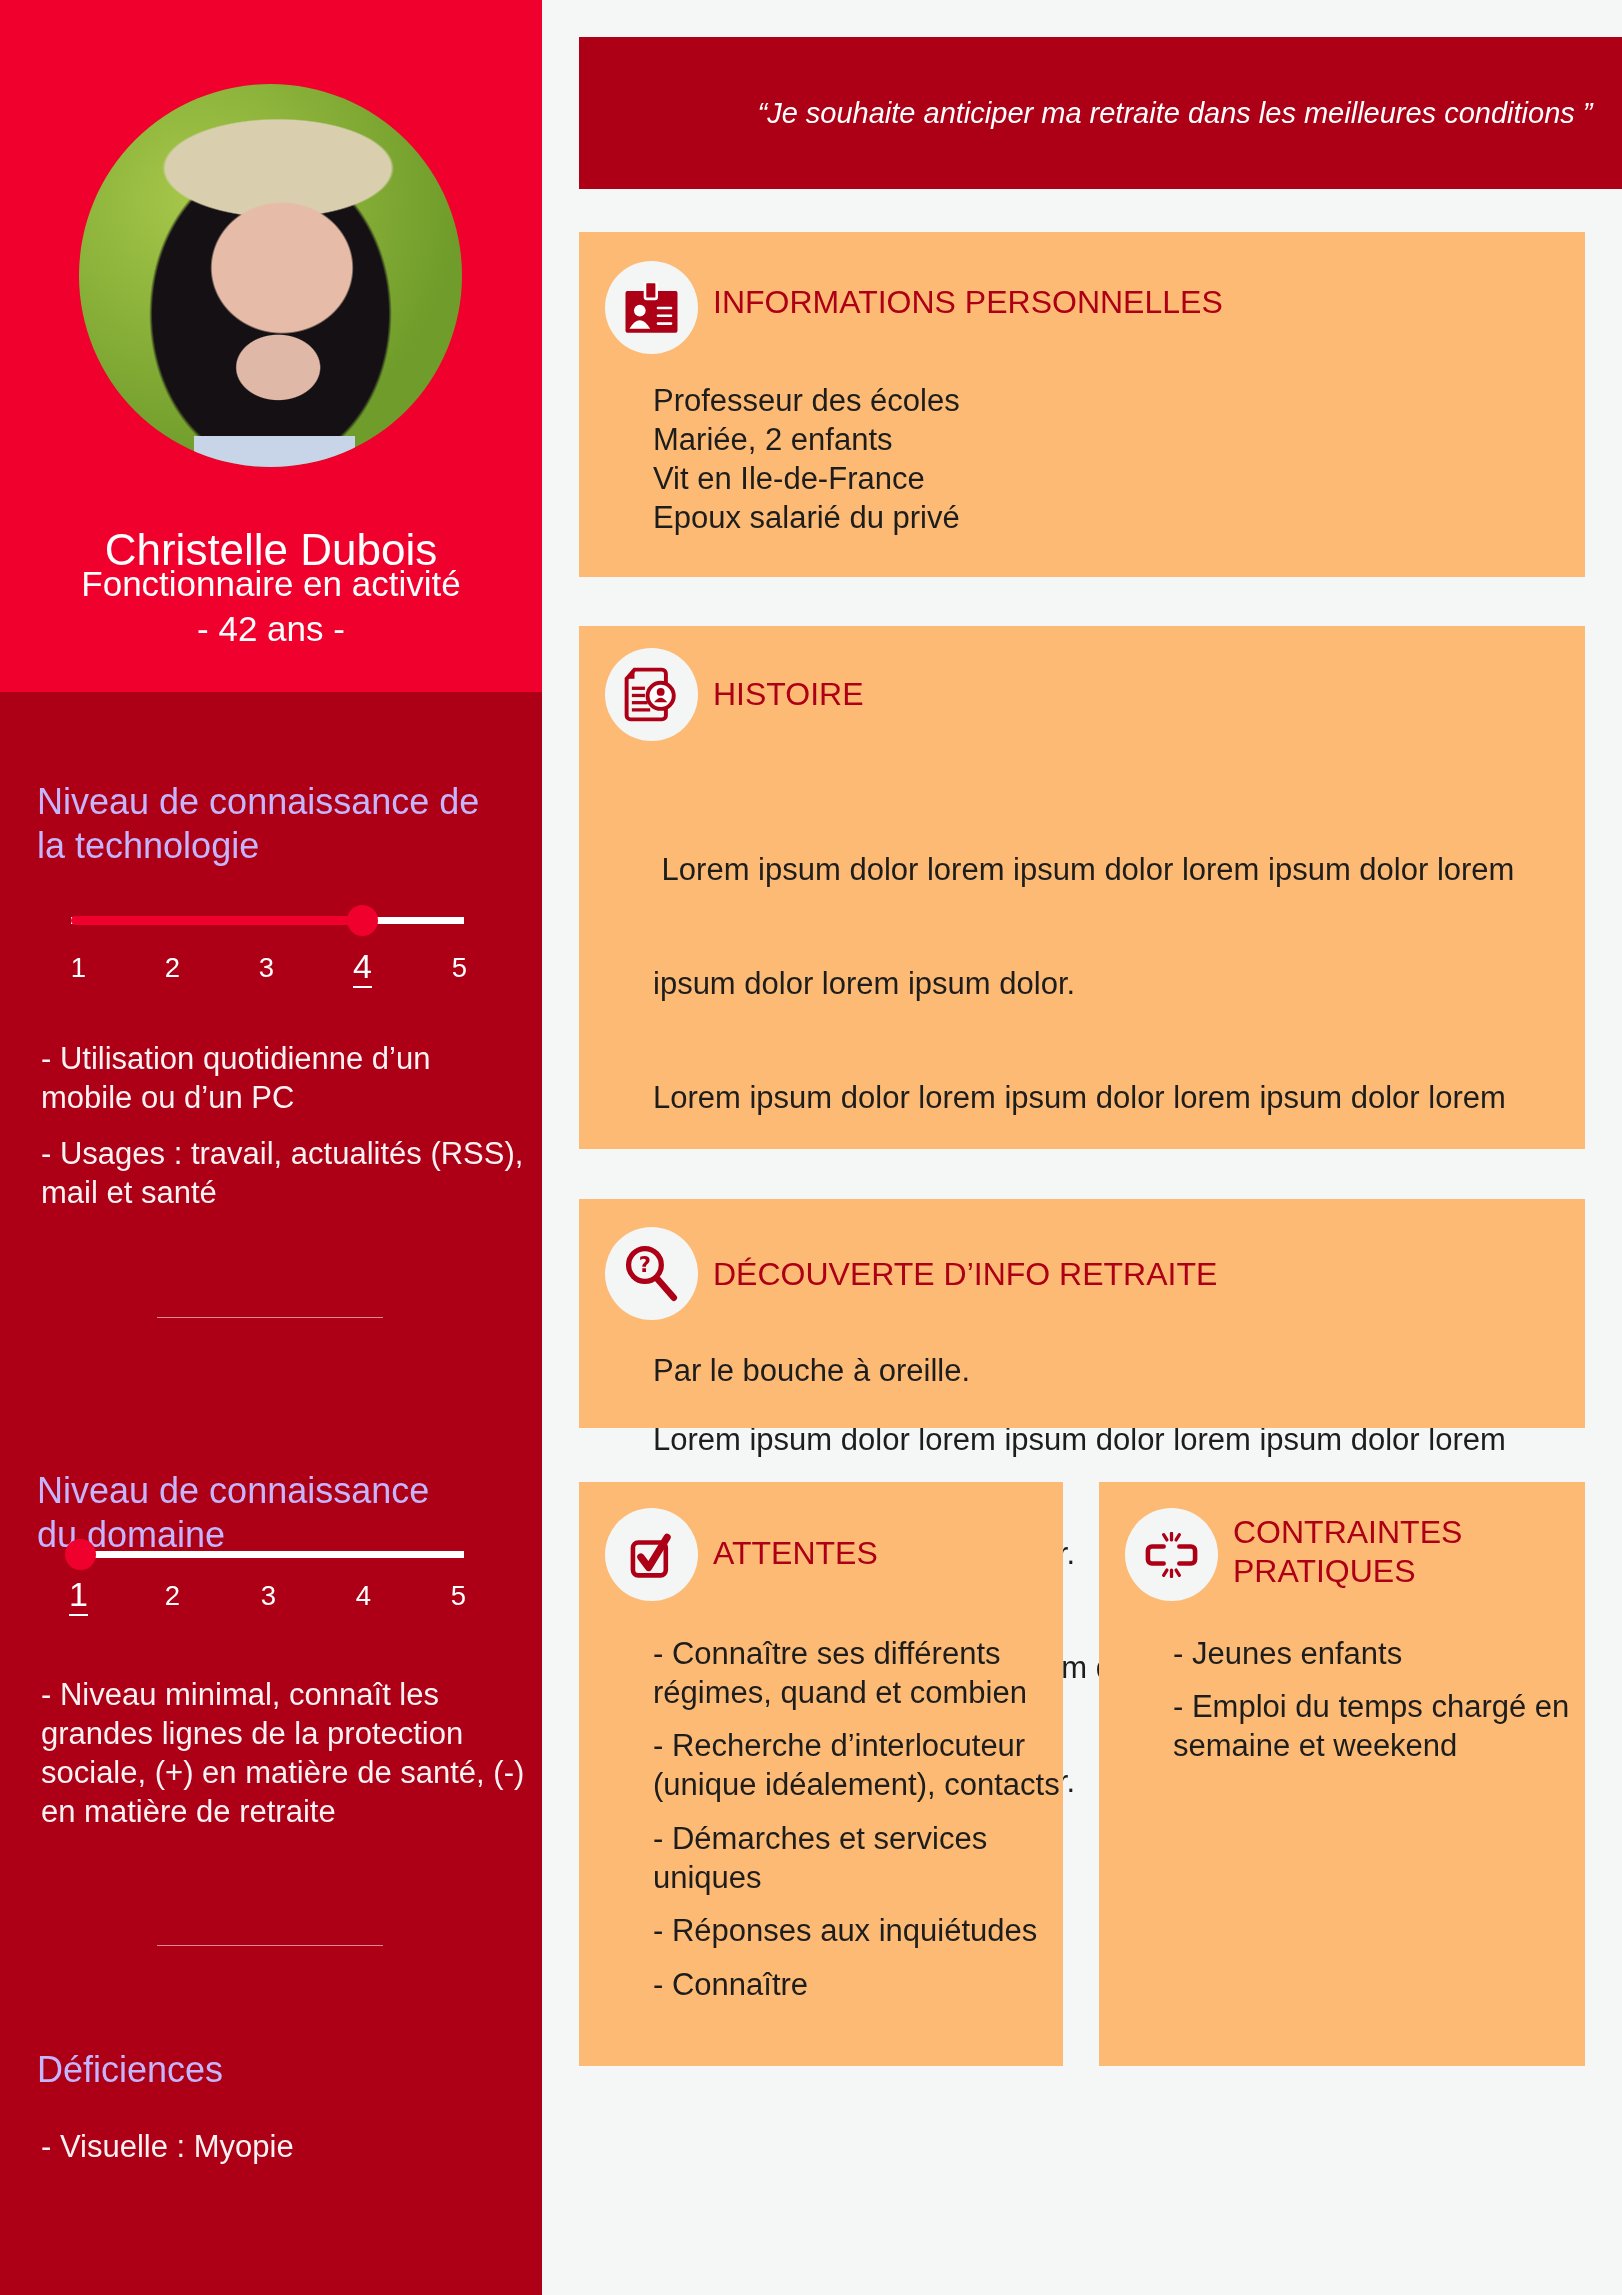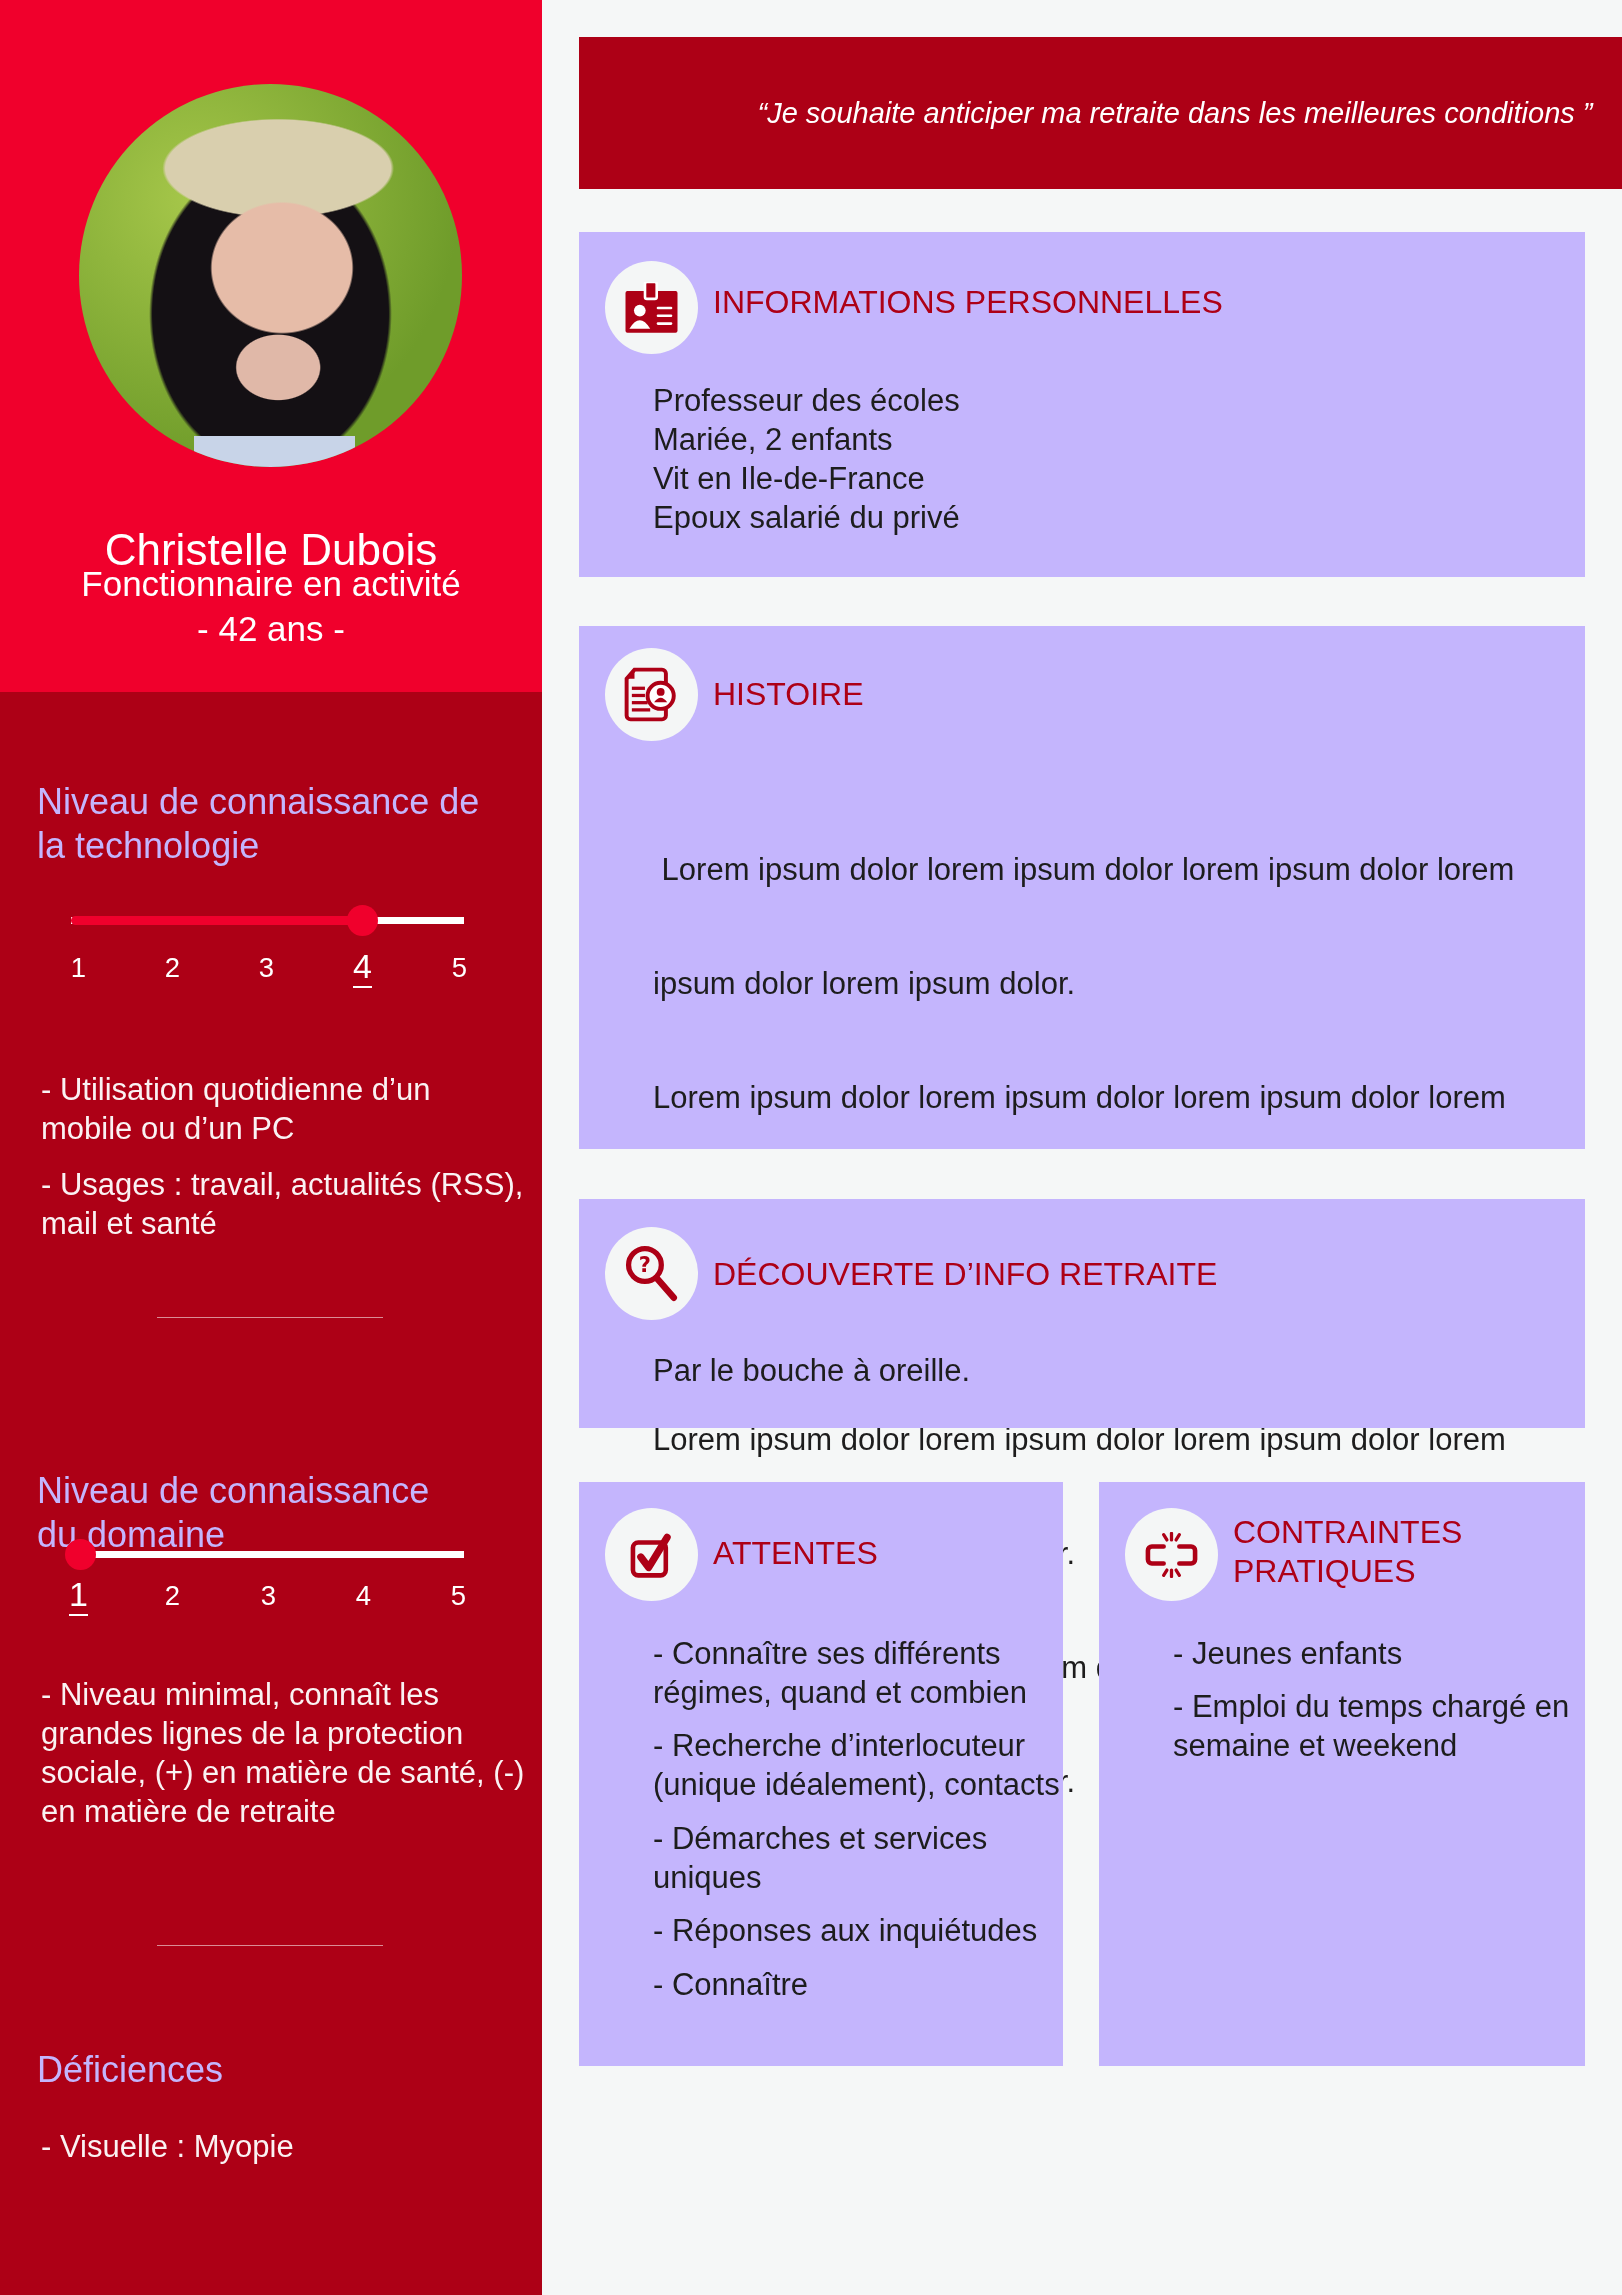--- a/index.html
+++ b/index.html
@@ -35,21 +35,21 @@
   .slider .track { position: absolute; left: 0; right: 0; top: 21px; height: 6.5px; background: #fff; }
   .slider .fill { position: absolute; left: 0; top: 19.6px; height: 9.2px; background: #F0002C; border-radius: 4.6px; }
   .slider .thumb { position: absolute; top: 9.2px; width: 31px; height: 31px; border-radius: 50%; background: #F0002C; }
   .ticks { position: absolute; left: 59px; width: 432px; height: 46px; }
   .tick { position: absolute; top: 0; width: 39px; text-align: center; color: #fff; font-size: 27.5px; }
   .tick.active { font-size: 34px; top: -5.2px; }
   .tick.active span { border-bottom: 2px solid #fff; padding-bottom: 1.3px; }
 
   .quote { position: absolute; left: 579px; top: 37px; width: 1192px; height: 152px; background: #AD0016;
     color: #fff; font-style: italic; font-size: 29px; display: flex; align-items: center; justify-content: center; }
-  .card { position: absolute; background: #c4b5fd; }
+  .card { position: absolute; background: #fdba74; }
   .icon-circle { position: absolute; left: 26px; width: 93px; height: 93px; border-radius: 50%; background: #F4F6F6;
     display: flex; align-items: center; justify-content: center; }
   .card-title { position: absolute; left: 134px; color: #AD0016; font-size: 32px; line-height: 39px; }
   .card-body { position: absolute; left: 47px; color: #1d1d1d; font-size: 31px; line-height: 39px; font-weight: 300; margin-left: 27px; }
   .list-item { margin-bottom: 14.4px; }
 </style>
 </head>
 <body>
 
 <div class="sidebar">
@@ -71,21 +71,21 @@
     <div class="fill" style="width:292px;"></div>
     <div class="thumb" style="left:276px;"></div>
   </div>
   <div class="ticks" style="top:952px;">
     <div class="tick" style="left:0px;">1</div>
     <div class="tick" style="left:94px;">2</div>
     <div class="tick" style="left:188px;">3</div>
     <div class="tick active" style="left:284px;"><span>4</span></div>
     <div class="tick" style="left:381px;">5</div>
   </div>
-  <div class="side-p" style="top:1070px;">
+  <div class="side-p" style="top:1039px;">
     <div>-  Utilisation quotidienne d’un mobile ou d’un PC</div>
     <div>-  Usages : travail, actualités (RSS), mail et santé</div>
   </div>
   <div class="divider" style="top:1317px;"></div>
 
   <div class="side-h" style="top:1469px;">
     <div>Niveau de connaissance</div>
     <div>du domaine</div>
   </div>
   <div class="slider" style="top:1530px;">

